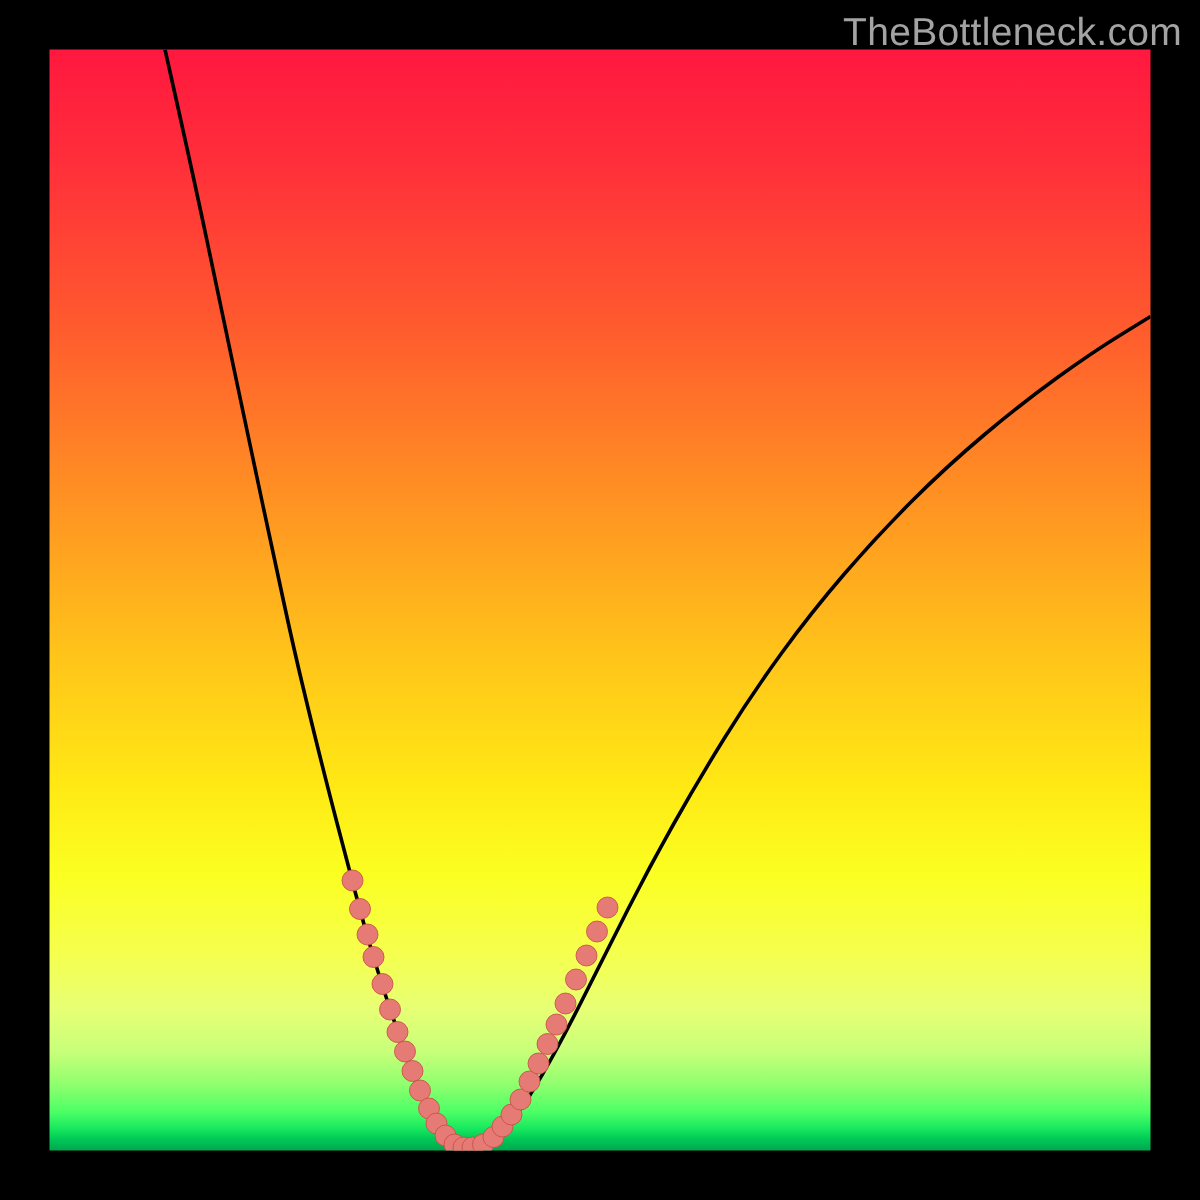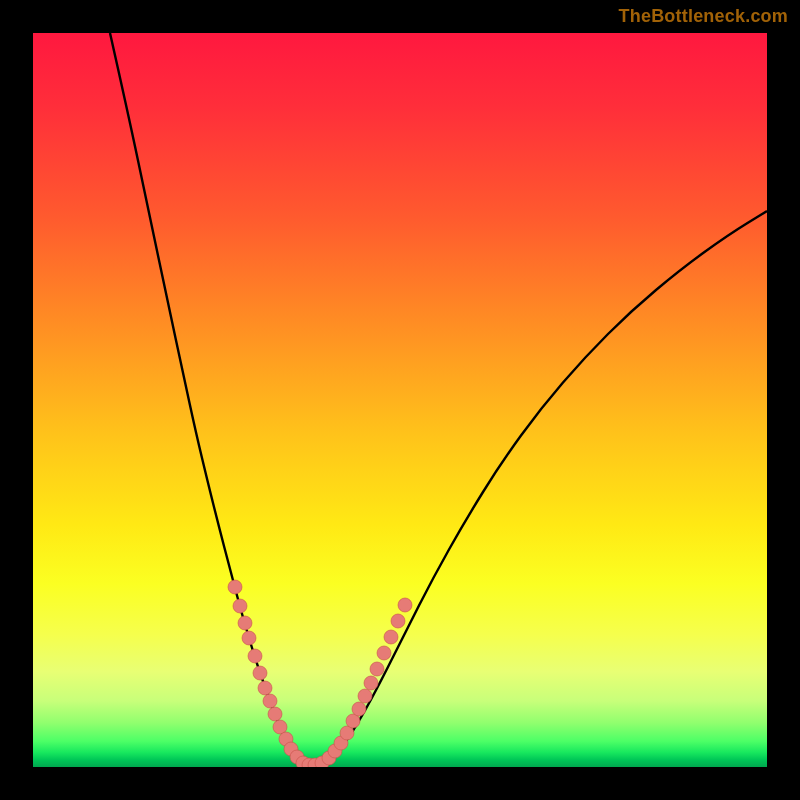--- a/index.html
+++ b/index.html
@@ -40,24 +40,24 @@
       #4cff66 96.5%,
       #18e85e 98%,
       #00c757 99%,
       #00a84f 100%
     );
   }
   .watermark {
     position: absolute;
     top: 6px;
     right: 12px;
-    color: #a16207;
-    font-size: 18px;
+    color: #a3a3a3;
+    font-size: 26px;
     letter-spacing: 0.2px;
-    font-weight: 700;
+    font-weight: 400;
   }
   svg.curve {
     position: absolute;
     left: 0;
     top: 0;
     width: 734px;
     height: 734px;
   }
   .curve-path {
     fill: none;

